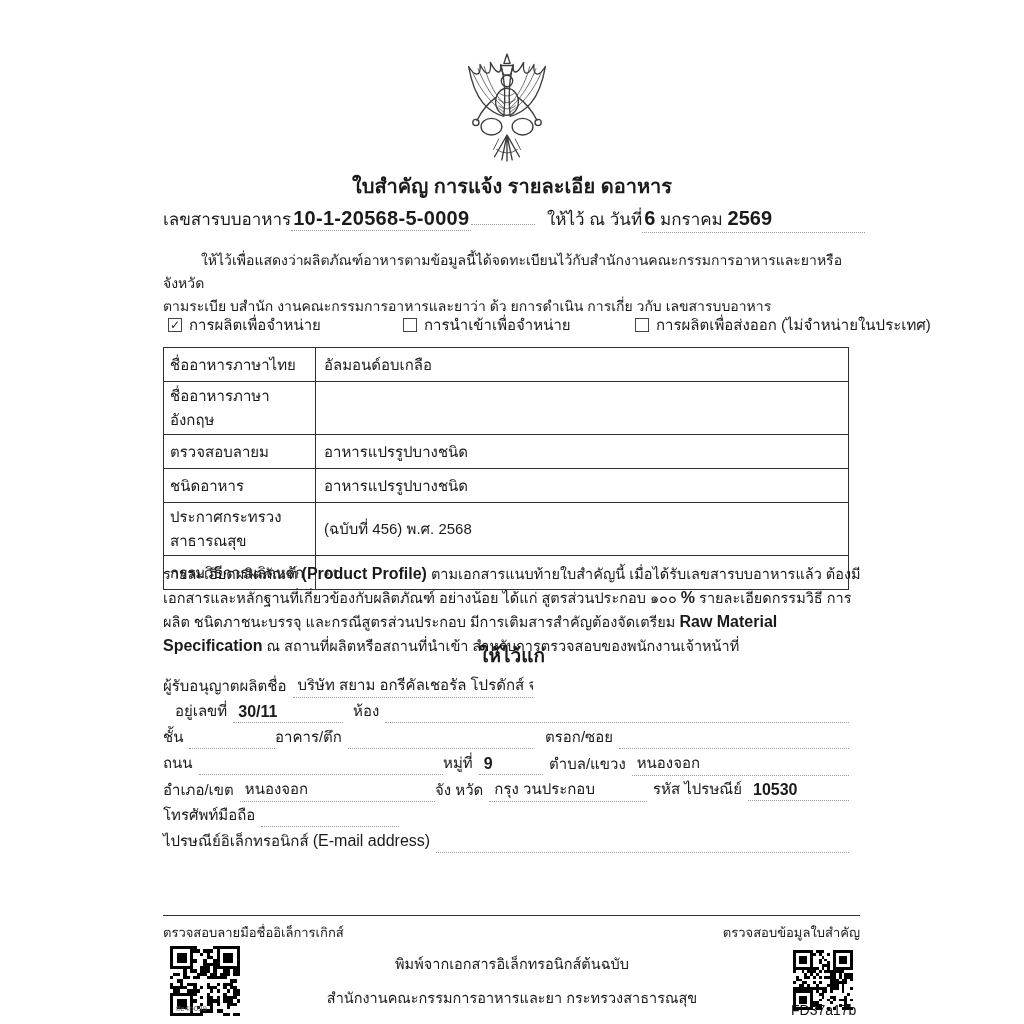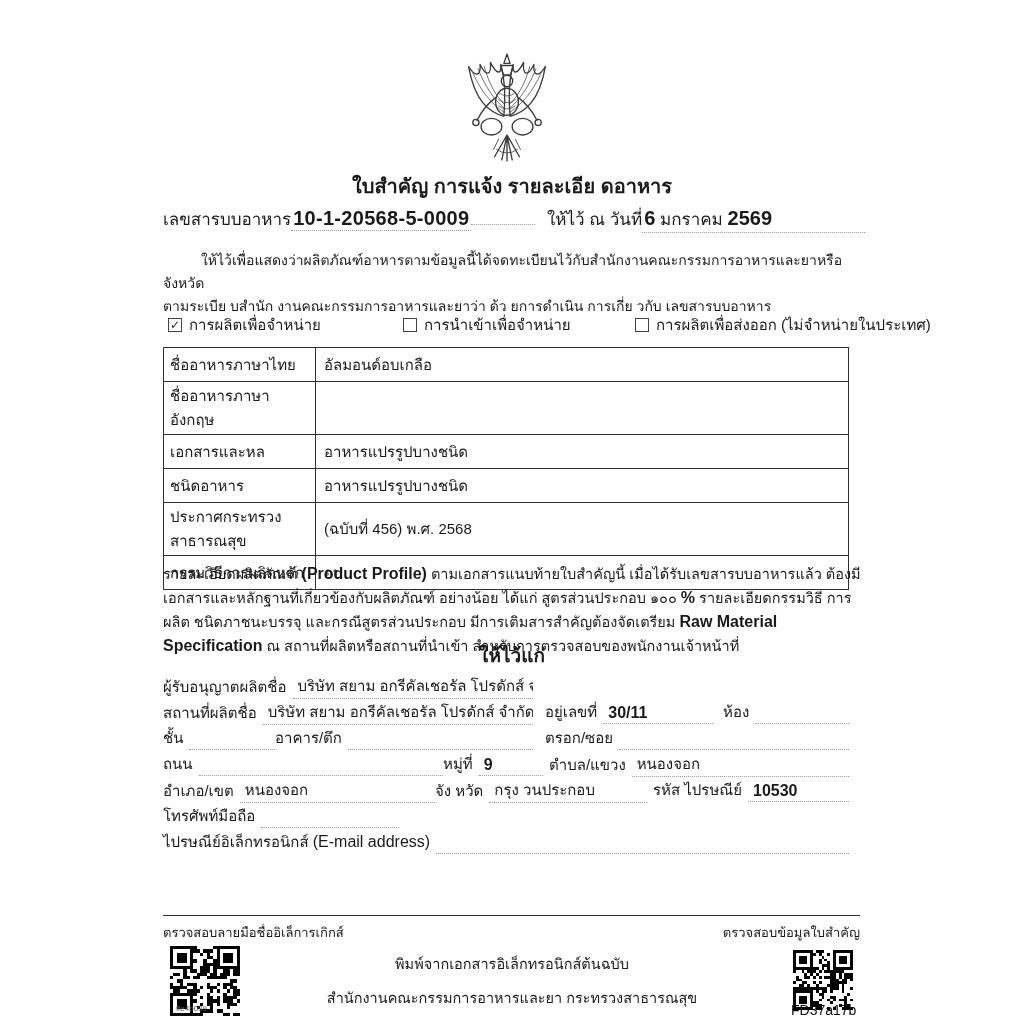--- a/index.html
+++ b/index.html
@@ -41,21 +41,21 @@
   table.info td { border:1px solid #2f2f2f; height:34px; font-size:15px; padding:2px 8px; vertical-align:middle; }
   table.info td.lab { width:152px; padding-left:6px; }
 
   
   .profile { position:absolute; left:163px; top:562px; width:714px; font-size:14.5px; line-height:23px; }
   .profile .latin { font-size:16px; font-weight:bold; }
 
   
   .given-heading { position:absolute; left:0; top:640px; width:1024px; text-align:center; font-size:19px; font-weight:bold; }
   .fields { position:absolute; left:163px; top:673px; width:686px; }
-  .frow { display:flex; align-items:center; height:26px; }
+  .frow { display:flex; align-items:flex-start; height:26px; }
   .seg { display:flex; align-items:flex-end; }
   .lbl { white-space:nowrap; padding-right:6px; font-size:15px; }
   .lbl .latin { font-size:16px; }
   .val { border-bottom:1px dotted #9a9a9a; min-height:20px; padding:0 5px; font-size:15px; white-space:nowrap; overflow:hidden; }
   .val.num { font-size:16px; font-weight:bold; }
   .grow { flex:1; }
 
   
   .divider { position:absolute; left:163px; top:915px; width:697px; border-top:1px solid #333; }
   .foot-cap-left { position:absolute; left:163px; top:922px; font-size:13px; }
@@ -146,21 +146,21 @@
     <tbody>
       <tr>
         <td class="lab">ชื่ออาหารภาษาไทย</td>
         <td>อัลมอนด์อบเกลือ</td>
       </tr>
       <tr>
         <td class="lab">ชื่ออาหารภาษาอังกฤษ</td>
         <td></td>
       </tr>
       <tr>
-        <td class="lab">เอกสารและหล</td>
+        <td class="lab">ตรวจสอบลายม</td>
         <td>อาหารแปรรูปบางชนิด</td>
       </tr>
       <tr>
         <td class="lab">ชนิดอาหาร</td>
         <td>อาหารแปรรูปบางชนิด</td>
       </tr>
       <tr>
         <td class="lab">ประกาศกระทรวงสาธารณสุข</td>
         <td>(ฉบับที่ 456) พ.ศ. 2568</td>
       </tr>
@@ -176,24 +176,20 @@
   <div class="given-heading">ให้ไว้แก่</div>
 
   <div class="fields">
     <div class="frow">
       <div class="seg" style="width:370px">
         <span class="lbl">ผู้รับอนุญาตผลิตชื่อ</span>
         <span class="val grow">บริษัท สยาม อกรีคัลเชอรัล โปรดักส์ จำกัด</span>
       </div>
     </div>
     <div class="frow">
-      <div class="seg" style="width:370px">
-        <span class="lbl">สถานที่ผลิตชื่อ</span>
-        <span class="val grow">บริษัท สยาม อกรีคัลเชอรัล โปรดักส์ จำกัด</span>
-      </div>
       <div class="seg" style="margin-left:12px; width:168px">
         <span class="lbl">อยู่เลขที่</span>
         <span class="val num grow">30/11</span>
       </div>
       <div class="seg grow" style="margin-left:10px">
         <span class="lbl">ห้อง</span>
         <span class="val grow"></span>
       </div>
     </div>
     <div class="frow">

